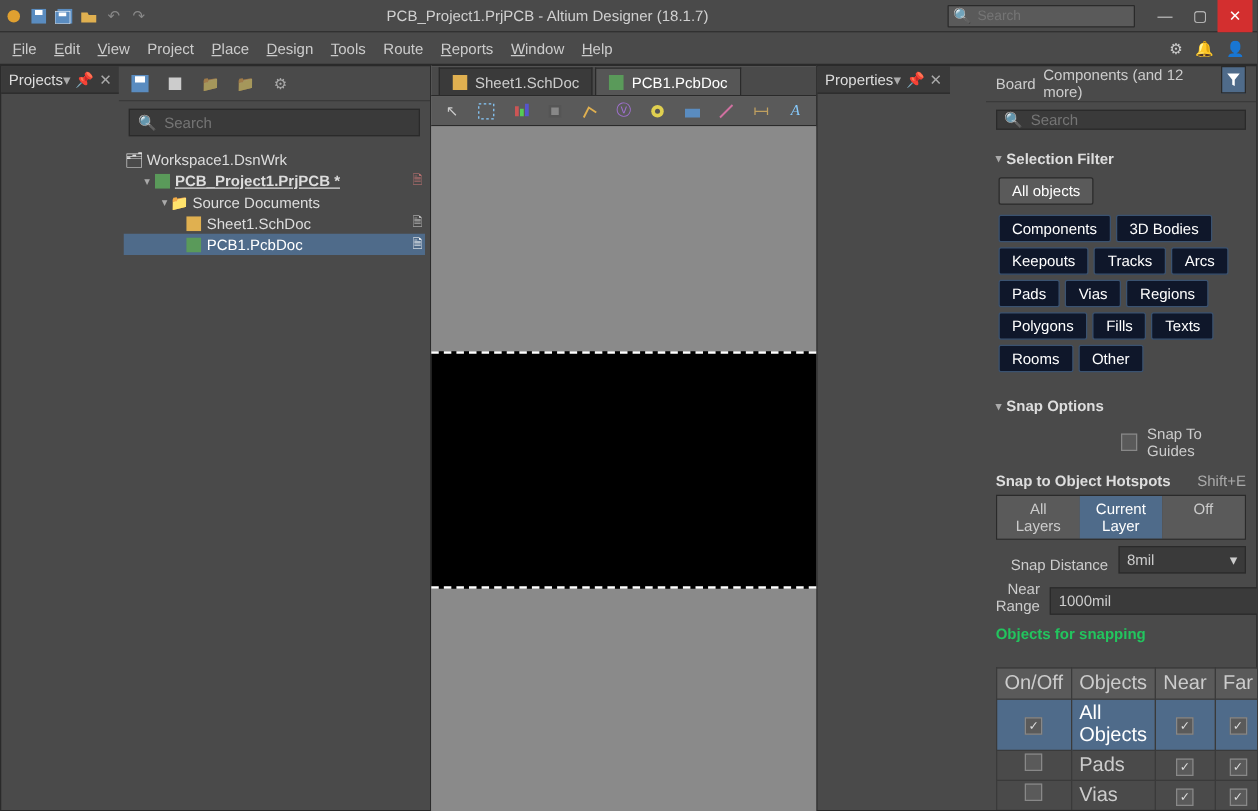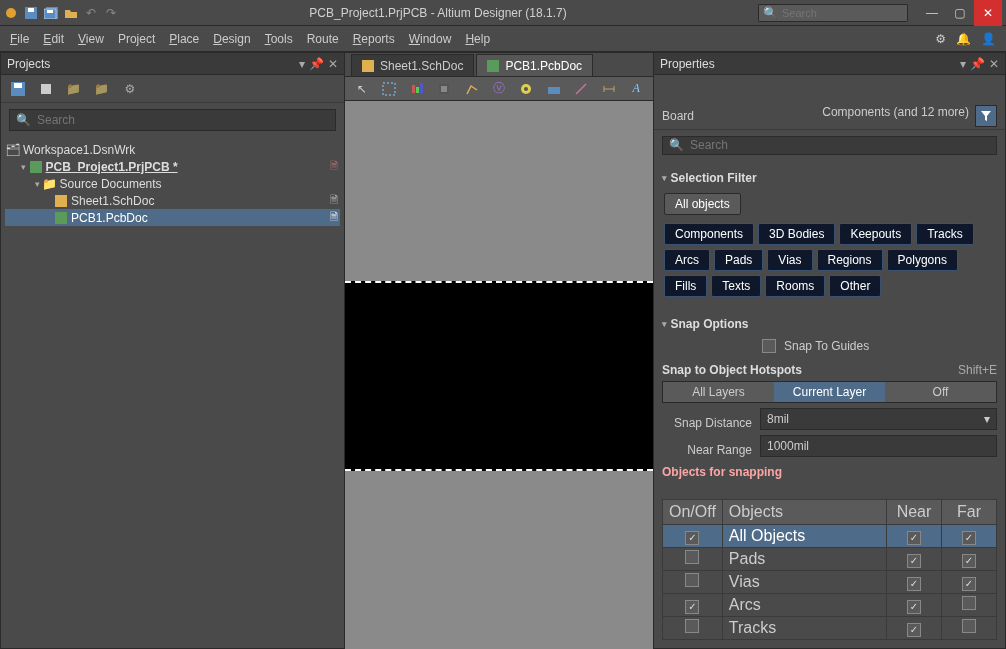--- a/index.html
+++ b/index.html
@@ -11,21 +11,21 @@
 .searchbox-top { width:150px; height:18px; background:#5a5a5a; border:1px solid #2a2a2a; border-radius:1px; display:flex; align-items:center; padding:0 4px; gap:4px; margin-right:10px;}
 .searchbox-top input { background:transparent; border:none; outline:none; color:#ccc; font-size:11px; width:100%; }
 .win-btns { display:flex; gap:0; }
 .win-btn { width:28px; height:26px; display:flex; align-items:center; justify-content:center; }
 .win-btn.close { background:#d32f2f; color:#fff; }
 .menubar { height:26px; background:#4a4a4a; display:flex; align-items:center; padding:0 10px; gap:14px; border-bottom:1px solid #2a2a2a; }
 .menu-item { color:#ccc; cursor:default; }
 .menu-item span.ul { text-decoration: underline; }
 .menu-right { margin-left:auto; display:flex; gap:10px; }
 .workspace { flex:1; display:flex; min-height:0; }
-.panel { background:#4a4a4a; display:flex; flex-direction:column; border:1px solid #2a2a2a; }
+.panel { background:#4a4a4a; display:flex; flex-direction:row; border:1px solid #2a2a2a; }
 .panel-left { width:345px; }
 .panel-right { width:353px;gap:29px; }
 .panel-header { height:22px; background:#3a3a3a; border-bottom:1px solid #2a2a2a; display:flex; align-items:center; padding:0 6px; font-size:12px; color:#ddd; }
 .panel-header .hdr-btns { margin-left:auto; display:flex; gap:4px; color:#aaa; }
 .panel-body { flex:1; display:flex; flex-direction:column; overflow:hidden; padding:0; }
 .toolbar-row { height:28px; display:flex; align-items:center; gap:10px; padding:0 8px; border-bottom:1px solid #3a3a3a; }
 .tb-btn { width:18px; height:18px; display:flex; align-items:center; justify-content:center; color:#e0b050; }
 .searchbox { margin:6px 8px; height:22px; background:#3a3a3a; border:1px solid #2a2a2a; display:flex; align-items:center; padding:0 6px; gap:6px; }
 .searchbox input { background:transparent; border:none; outline:none; color:#ccc; width:100%; font-size:12px; }
 .tree { padding:4px 4px; }
@@ -339,21 +339,21 @@
           <div class="select-dark">
             <span>8mil</span>
             <span>▾</span>
           </div>
         </div>
         <div class="row-flex">
           <span class="label-right">Near Range</span>
           <input class="input-dark" value="1000mil" style="">
         </div>
 
-        <div style="font-weight:bold;color:#fca5a5;margin-top:8px">Objects for snapping</div>
+        <div style="font-weight:bold;color:#22c55e;margin-top:8px">Objects for snapping</div>
         <table class="snap-table">
           <thead>
               <tr>
             <th style="width:50px">On/Off</th>
             <th>Objects</th>
             <th style="width:55px;text-align:center">Near</th>
             <th style="width:55px;text-align:center">Far</th>
           </tr>
             </thead>
           <tbody id="snaprows">

